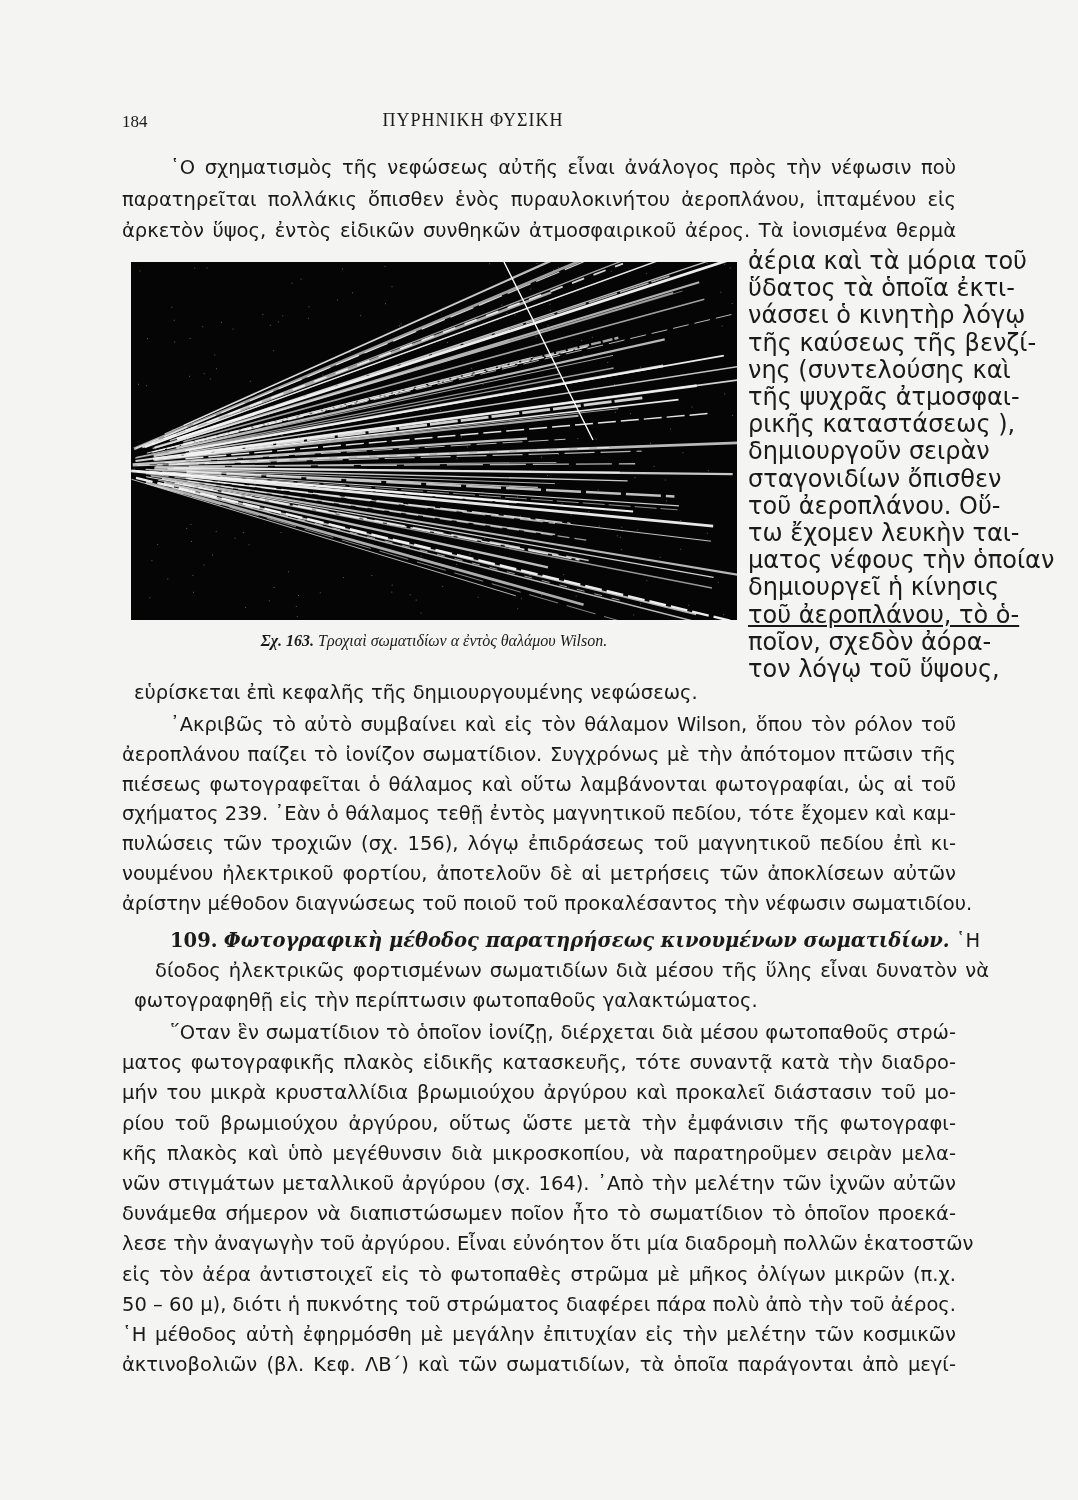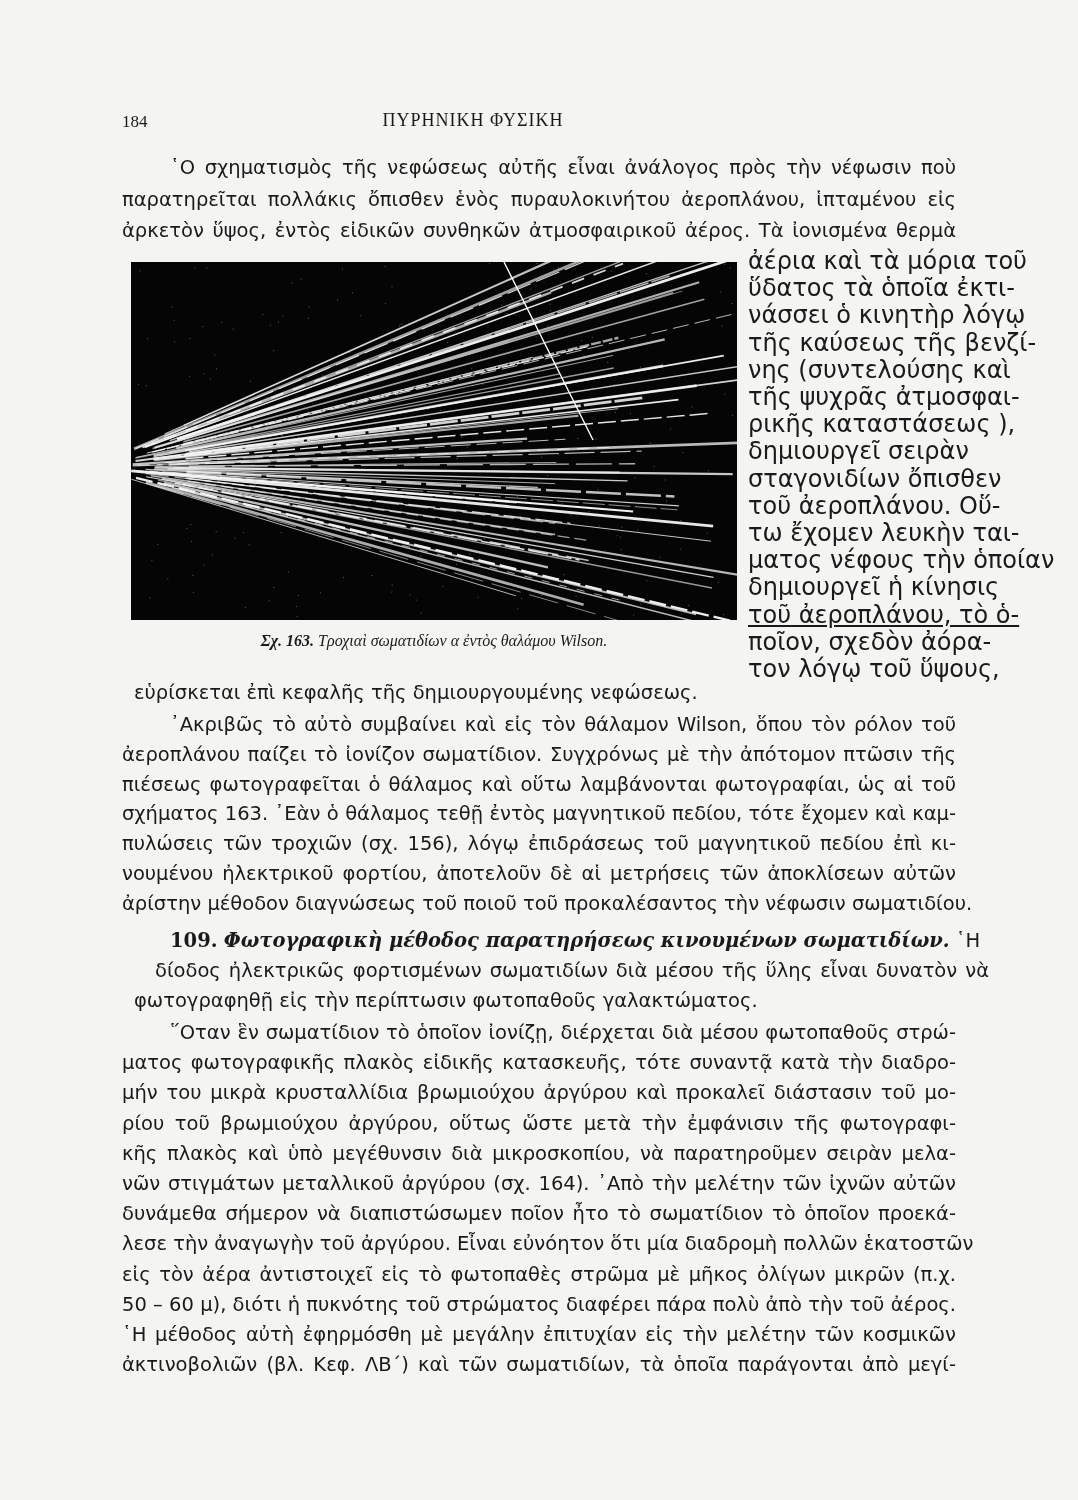--- a/index.html
+++ b/index.html
@@ -342,38 +342,38 @@
   </div>
 
   <div id="wrap-col">
       <div class="line right" style="top: 248px;">ἀέρια καὶ τὰ μόρια τοῦ</div>
       <div class="line right" style="top: 275.2px;">ὕδατος τὰ ὁποῖα ἐκτι-</div>
       <div class="line right" style="top: 302.4px;">νάσσει ὁ κινητὴρ λόγῳ</div>
       <div class="line right" style="top: 329.6px;">τῆς καύσεως τῆς βενζί-</div>
       <div class="line right" style="top: 356.8px;">νης (συντελούσης καὶ</div>
       <div class="line right" style="top: 384px;">τῆς ψυχρᾶς ἀτμοσφαι-</div>
       <div class="line right" style="top: 411.2px;">ρικῆς καταστάσεως ),</div>
-      <div class="line right" style="top: 438.4px;">δημιουργεῖ σειρὰν</div>
+      <div class="line right" style="top: 438.4px;">δημιουργοῦν σειρὰν</div>
       <div class="line right" style="top: 465.6px;">σταγονιδίων ὄπισθεν</div>
       <div class="line right" style="top: 492.8px;">τοῦ ἀεροπλάνου. Οὕ-</div>
       <div class="line right" style="top: 520px;">τω ἔχομεν λευκὴν ται-</div>
       <div class="line right" style="top: 547.2px;">ματος νέφους τὴν ὁποίαν</div>
       <div class="line right" style="top: 574.4px;">δημιουργεῖ ἡ κίνησις</div>
       <div class="line right" style="top: 601.6px; text-decoration: underline;">τοῦ ἀεροπλάνου, τὸ ὁ-</div>
       <div class="line right" style="top: 628.8px;">ποῖον, σχεδὸν ἀόρα-</div>
       <div class="line right" style="top: 656px;">τον λόγῳ τοῦ ὕψους,</div>
     </div>
 
   <div class="line last" style="top:680px">εὑρίσκεται ἐπὶ κεφαλῆς τῆς δημιουργουμένης νεφώσεως.</div>
 
   <div id="p2">
       <div class="line ind" style="top: 712px;">᾿Ακριβῶς τὸ αὐτὸ συμβαίνει καὶ εἰς τὸν θάλαμον Wilson, ὅπου τὸν ρόλον τοῦ</div>
       <div class="line" style="top: 741.8px;">ἀεροπλάνου παίζει τὸ ἰονίζον σωματίδιον. Συγχρόνως μὲ τὴν ἀπότομον πτῶσιν τῆς</div>
       <div class="line" style="top: 771.6px;">πιέσεως φωτογραφεῖται ὁ θάλαμος καὶ οὕτω λαμβάνονται φωτογραφίαι, ὡς αἱ τοῦ</div>
-      <div class="line" style="top: 801.4px;">σχήματος 163. ᾿Εὰν ὁ θάλαμος τεθῇ ἐντὸς μαγνητικοῦ πεδίου, τότε ἔχομεν καὶ καμ-</div>
+      <div class="line" style="top: 801.4px;">σχήματος 239. ᾿Εὰν ὁ θάλαμος τεθῇ ἐντὸς μαγνητικοῦ πεδίου, τότε ἔχομεν καὶ καμ-</div>
       <div class="line" style="top: 831.2px;">πυλώσεις τῶν τροχιῶν (σχ. 156), λόγῳ ἐπιδράσεως τοῦ μαγνητικοῦ πεδίου ἐπὶ κι-</div>
       <div class="line" style="top: 861px;">νουμένου ἠλεκτρικοῦ φορτίου, ἀποτελοῦν δὲ αἱ μετρήσεις τῶν ἀποκλίσεων αὐτῶν</div>
       <div class="line" style="top: 890.8px;">ἀρίστην μέθοδον διαγνώσεως τοῦ ποιοῦ τοῦ προκαλέσαντος τὴν νέφωσιν σωματιδίου.</div>
     </div>
 
   <div class="line ind" style="top:928px">
     <span class="heading-num">109.</span>
     <span class="heading-text">Φωτογραφικὴ μέθοδος παρατηρήσεως κινουμένων σωματιδίων.</span>
     <span>῾Η</span>
   </div>

